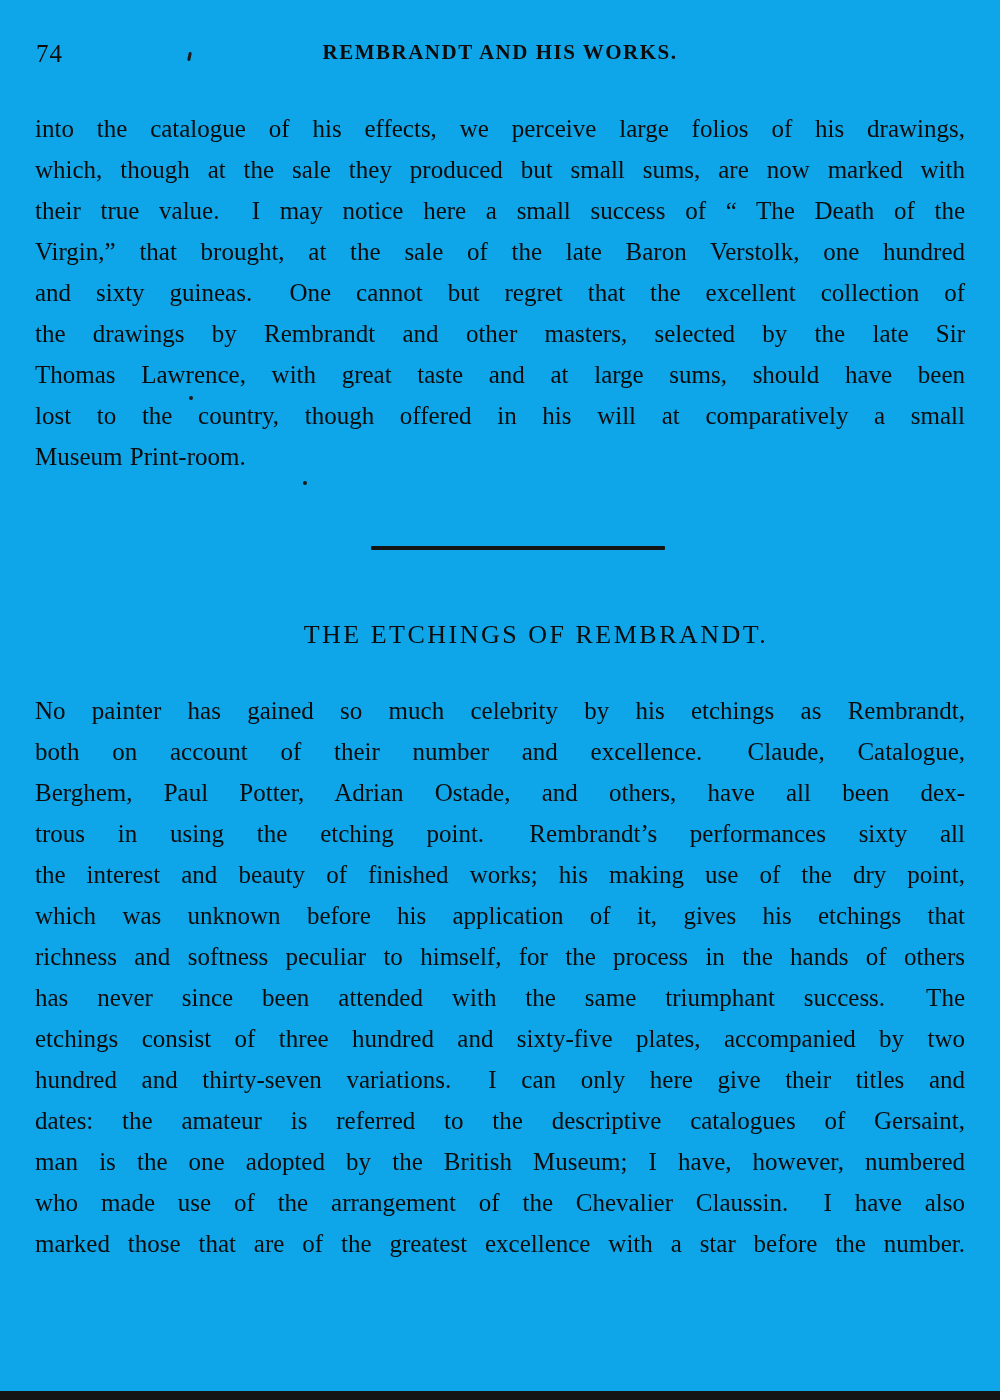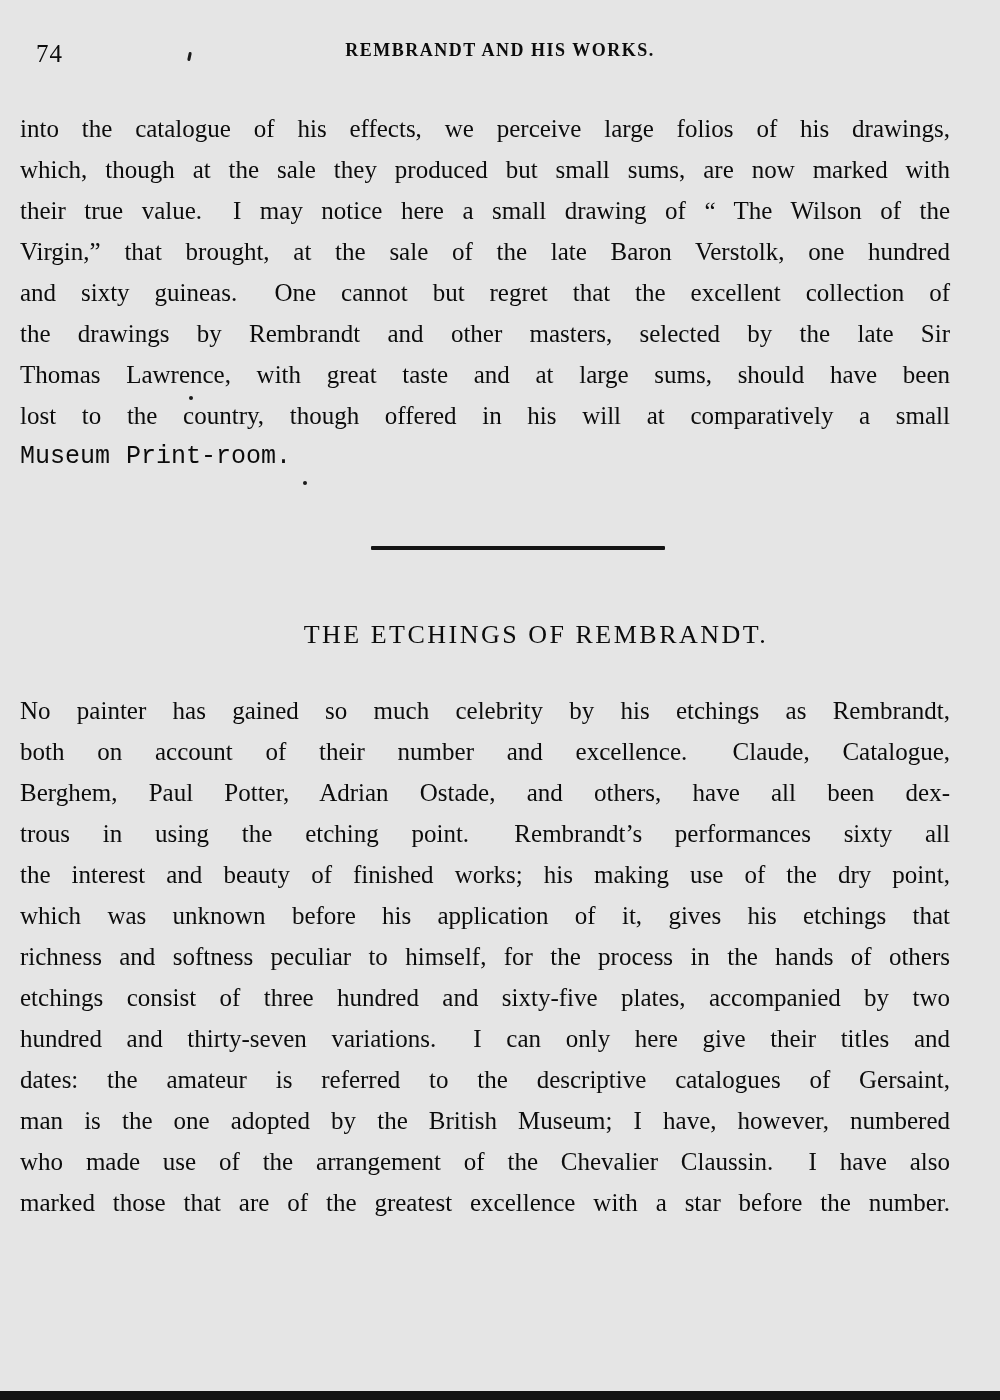--- a/index.html
+++ b/index.html
@@ -4,21 +4,21 @@
 <style>
   html, body {
     margin: 0;
     padding: 0;
     background: #ffffff;
   }
   #page {
     position: relative;
     width: 1000px;
     height: 1400px;
-    background: #e5e5e5;
+    background: #0ea5e9;
     color: #0c0c0c;
     font-family: "Liberation Serif", "DejaVu Serif", serif;
     overflow: hidden;
   }
   .header-row {
     position: absolute;
     top: 40px;
     left: 0;
     width: 1000px;
     height: 30px;
@@ -28,42 +28,41 @@
     left: 36px;
     top: 0;
     font-size: 25px;
     letter-spacing: 1px;
   }
   .running-head {
     position: absolute;
     left: 0;
     width: 1000px;
     text-align: center;
-    font-size: 18px;
+    font-size: 21px;
     font-weight: bold;
     letter-spacing: 1.5px;
     white-space: nowrap;
   }
   .para {
     position: absolute;
-    left: 20px;
+    left: 35px;
     width: 930px;
   }
   .para-1 { top: 108px; }
   .para-2 { top: 690px; }
   .line {
     font-size: 25px;
     line-height: 41px;
     text-align: justify;
     text-align-last: justify;
     word-spacing: 1px;
   }
   .line-last-left {
     text-align-last: left;
-    font-family: Liberation Mono, monospace;
   }
   .divider-rule {
     position: absolute;
     top: 546px;
     left: 371px;
     width: 294px;
     height: 4px;
     background: #141414;
     border-radius: 1px;
   }
@@ -122,21 +121,21 @@
   <div class="header-row">
     <span class="page-number">74</span>
     <div class="running-head">REMBRANDT AND HIS WORKS.</div>
   </div>
 
   <span class="speck speck-quote"></span>
 
   <div class="para para-1">
       <div class="line">into the catalogue of his effects, we perceive large folios of his drawings,</div>
       <div class="line">which, though at the sale they produced but small sums, are now marked with</div>
-      <div class="line">their true value.  I may notice here a small drawing of “ The Wilson of the</div>
+      <div class="line">their true value.  I may notice here a small success of “ The Death of the</div>
       <div class="line">Virgin,” that brought, at the sale of the late Baron Verstolk, one hundred</div>
       <div class="line">and sixty guineas.  One cannot but regret that the excellent collection of</div>
       <div class="line">the drawings by Rembrandt and other masters, selected by the late Sir</div>
       <div class="line">Thomas Lawrence, with great taste and at large sums, should have been</div>
       <div class="line">lost to the country, though offered in his will at comparatively a small</div>
       <div class="line line-last-left">Museum Print-room.</div>
     </div>
 
   <span class="speck speck-dot-1"></span>
   <span class="speck speck-dot-2"></span>
@@ -146,20 +145,21 @@
   <div class="section-heading">THE ETCHINGS OF REMBRANDT.</div>
 
   <div class="para para-2">
       <div class="line">No painter has gained so much celebrity by his etchings as Rembrandt,</div>
       <div class="line">both on account of their number and excellence.  Claude, Catalogue,</div>
       <div class="line">Berghem, Paul Potter, Adrian Ostade, and others, have all been dex-</div>
       <div class="line">trous in using the etching point.  Rembrandt’s performances sixty all</div>
       <div class="line">the interest and beauty of finished works; his making use of the dry point,</div>
       <div class="line">which was unknown before his application of it, gives his etchings that</div>
       <div class="line">richness and softness peculiar to himself, for the process in the hands of others</div>
+      <div class="line">has never since been attended with the same triumphant success.  The</div>
       <div class="line">etchings consist of three hundred and sixty-five plates, accompanied by two</div>
       <div class="line">hundred and thirty-seven variations.  I can only here give their titles and</div>
       <div class="line">dates: the amateur is referred to the descriptive catalogues of Gersaint,</div>
       <div class="line">man is the one adopted by the British Museum; I have, however, numbered</div>
       <div class="line">who made use of the arrangement of the Chevalier Claussin.  I have also</div>
       <div class="line">marked those that are of the greatest excellence with a star before the number.</div>
     </div>
 
   <div class="scan-edge"></div>
 

